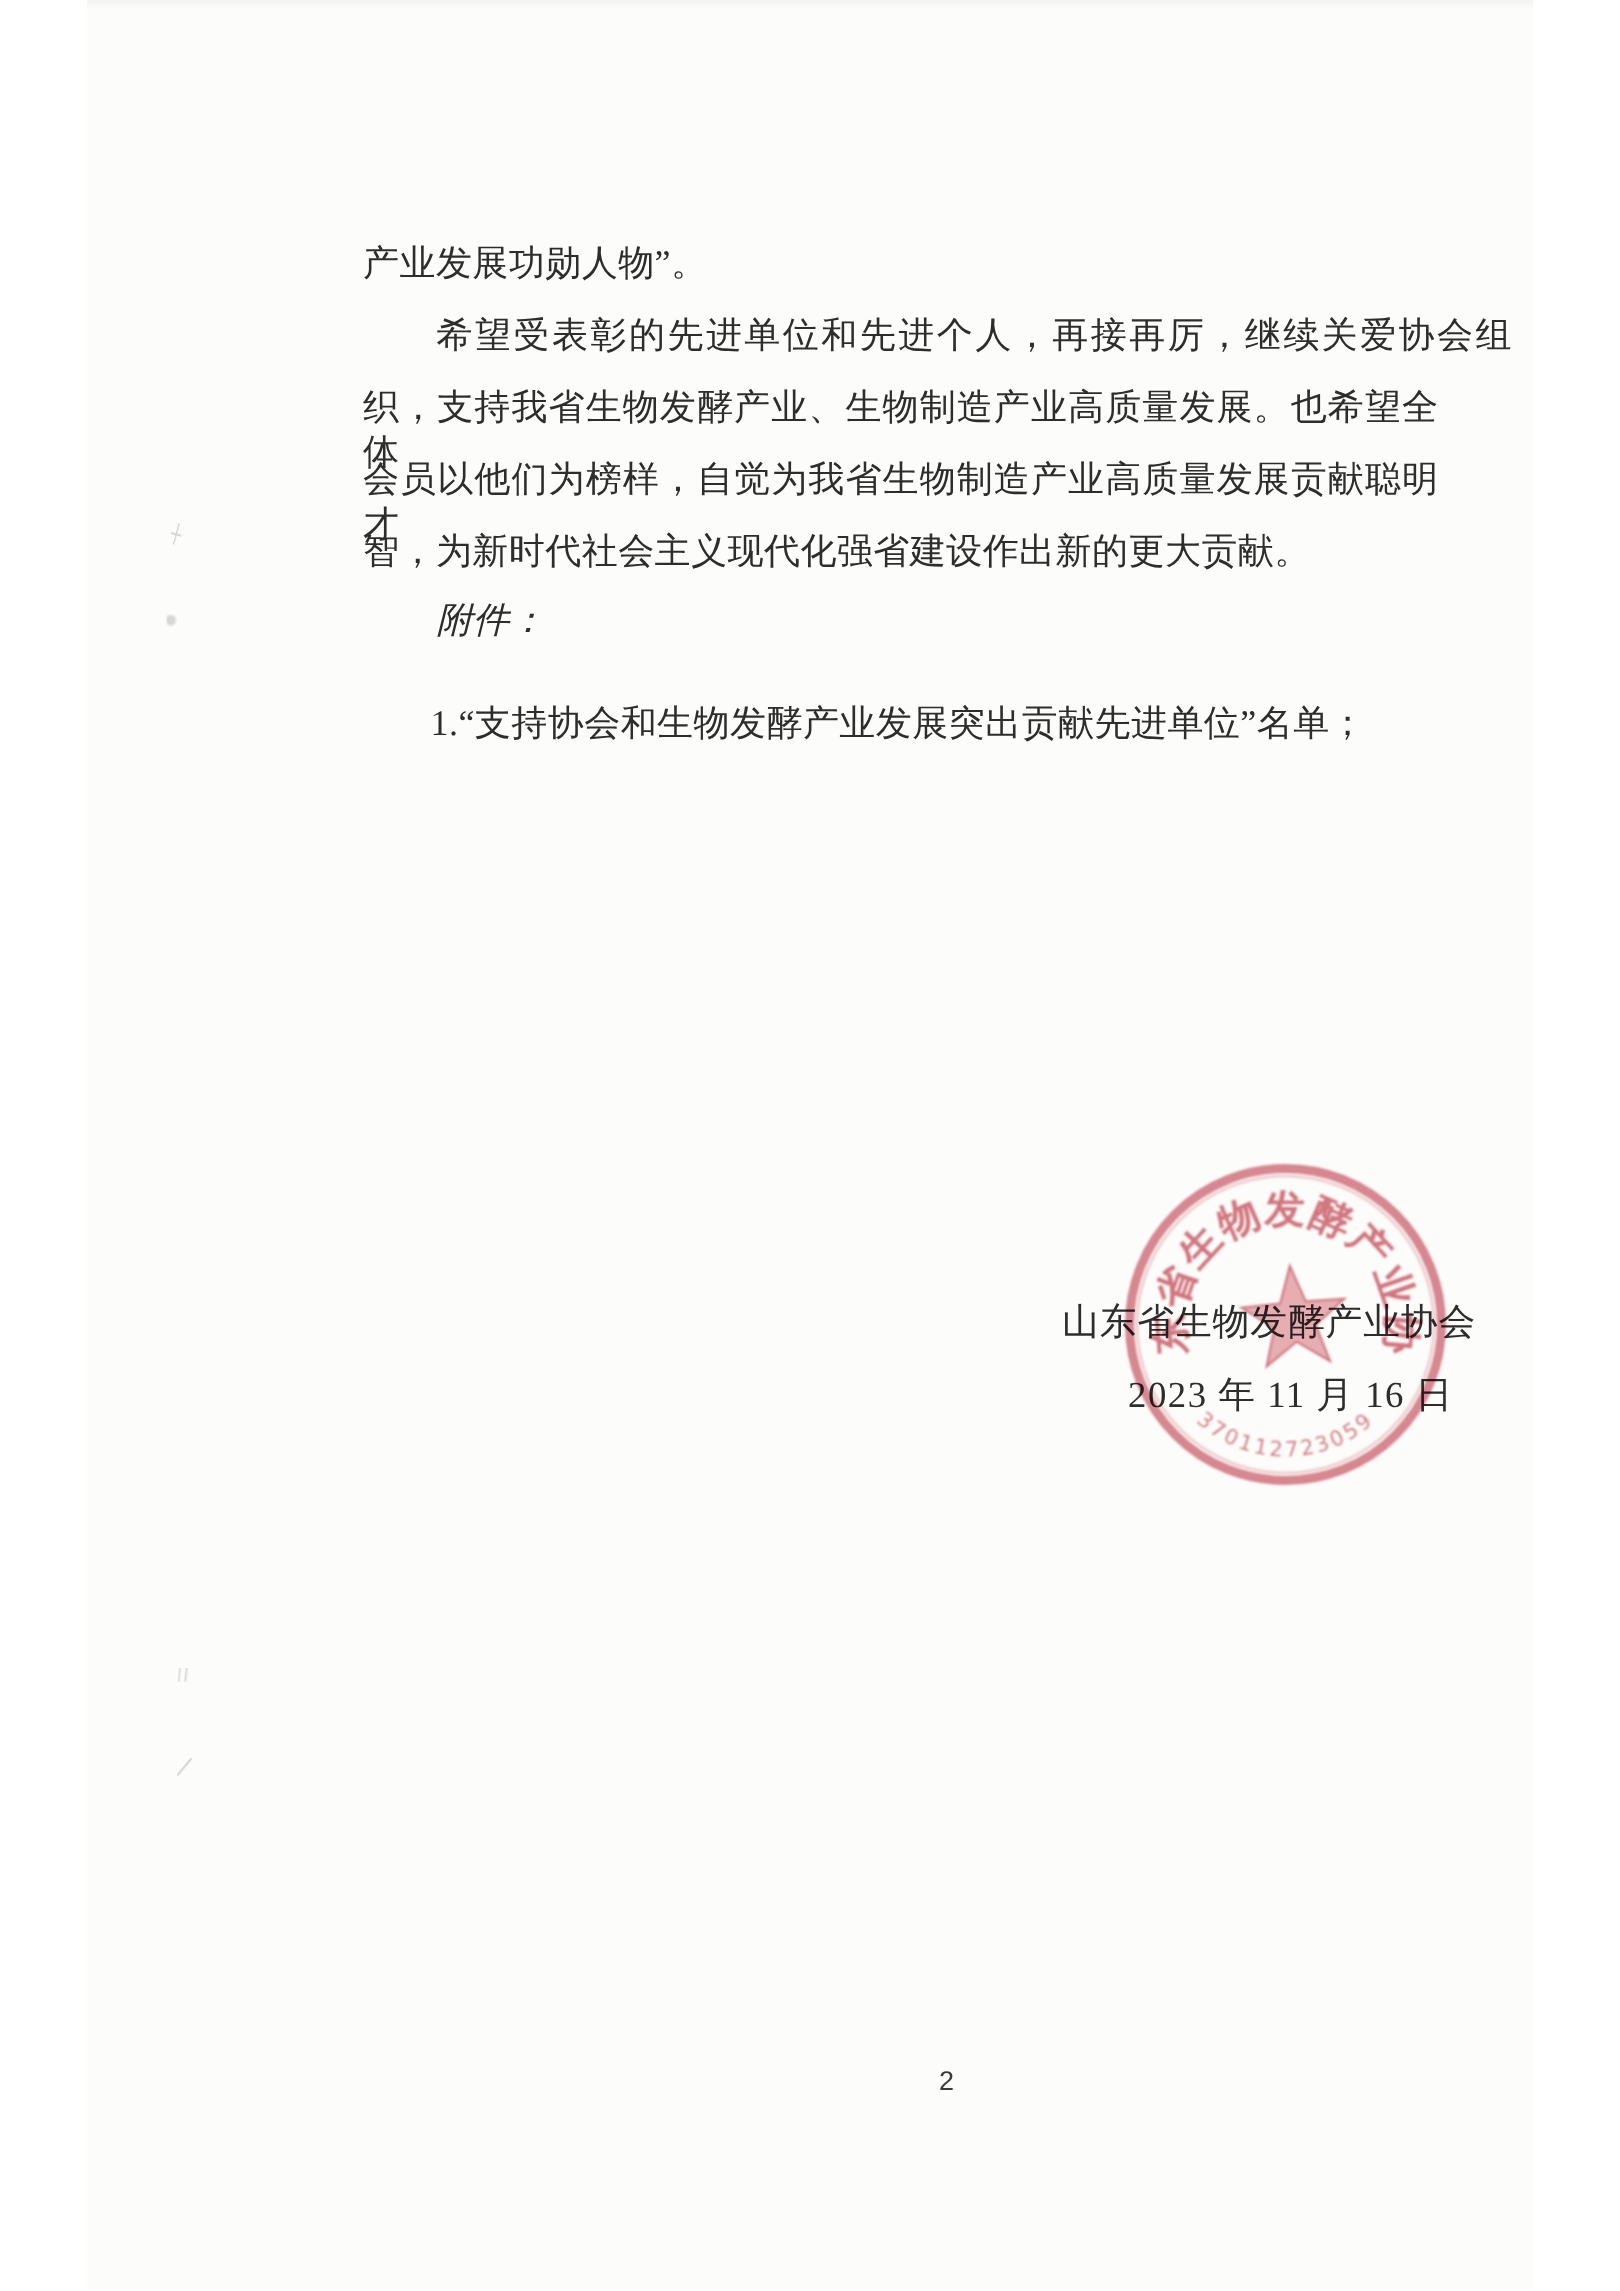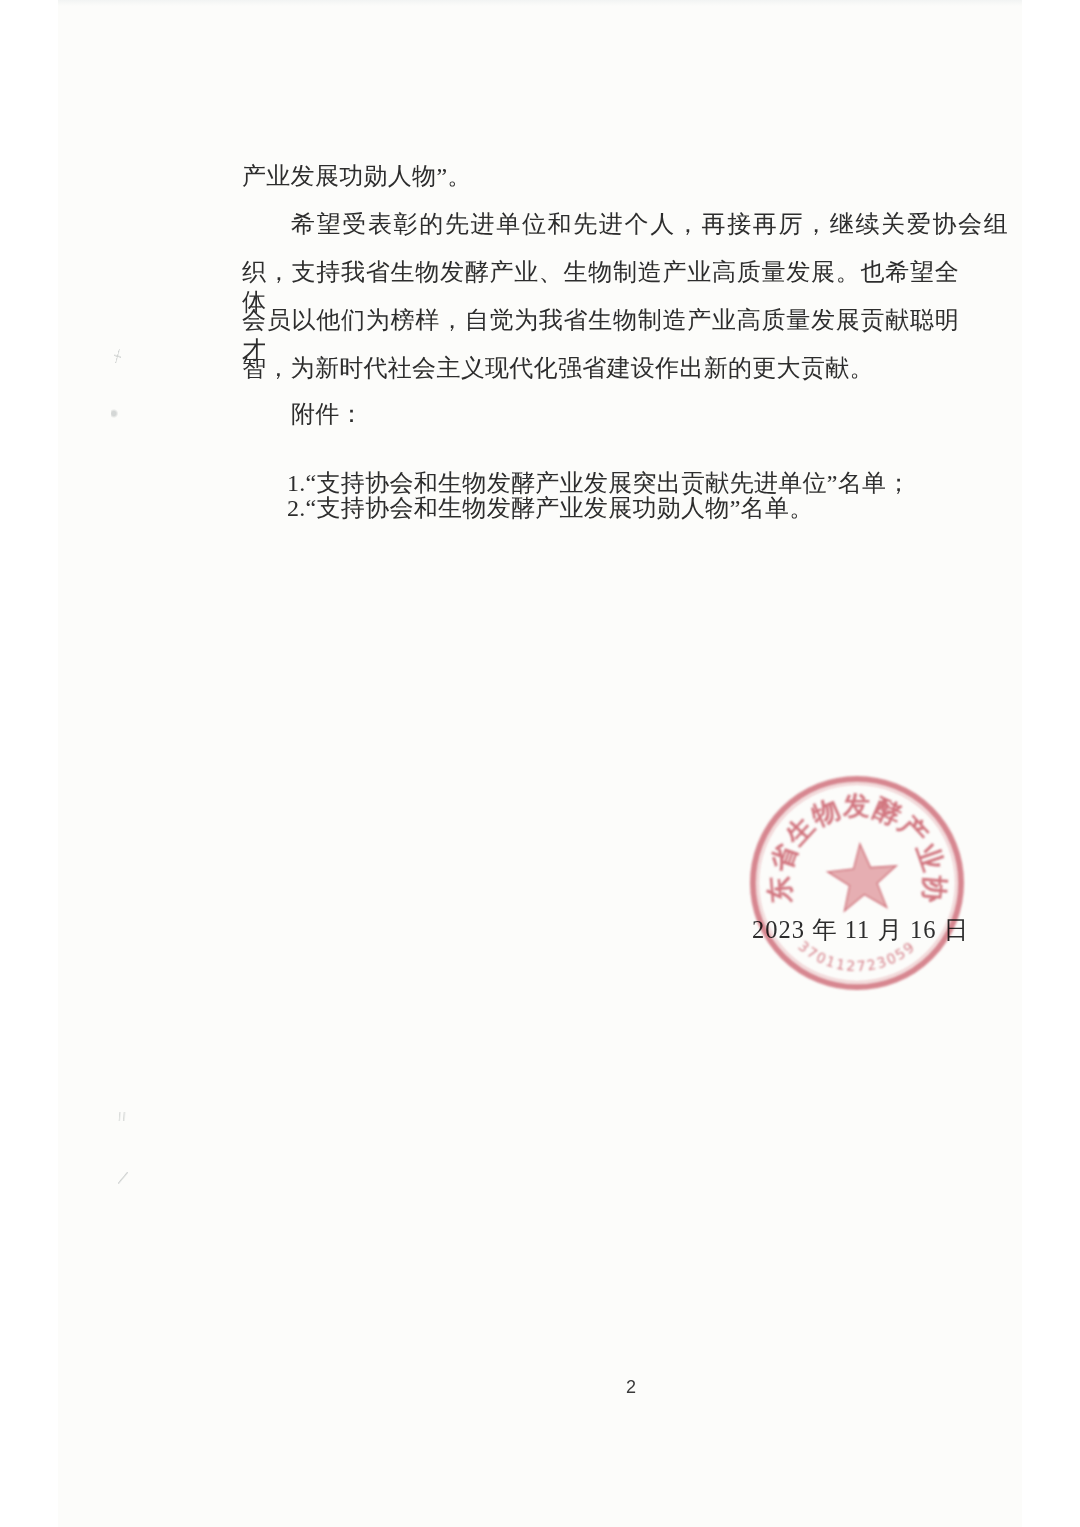--- a/index.html
+++ b/index.html
@@ -27,21 +27,21 @@
     white-space:nowrap;
   }
   .just{
     width:717px;
     white-space:normal;
     text-align:justify;
     text-align-last:justify;
   }
   .indent{padding-left:49px;}
   .attach-item{left:229px;}
-  .attach-label{left:233px;}
+  .attach-label{left:233px;font-style:italic;}
 
   .sig-org{
     position:absolute;left:650px;top:864px;
     font-size:24.5px;letter-spacing:.6px;white-space:nowrap;
     z-index:2;
   }
   .sig-date{
     position:absolute;left:694px;top:913px;
     font-size:24.5px;letter-spacing:1px;white-space:nowrap;
     z-index:2;
@@ -98,22 +98,22 @@
   <div class="line just" style="top:257px;">织，支持我省生物发酵产业、生物制造产业高质量发展。也希望全体</div>
 
   <div class="line" style="top:353px;">智，为新时代社会主义现代化强省建设作出新的更大贡献。</div>
 
   <div class="line just" style="top:305px;">会员以他们为榜样，自觉为我省生物制造产业高质量发展贡献聪明才</div>
 
   <div class="line attach-label" style="top:399px;">附件：</div>
 
   <div class="line attach-item" style="top:468px;">1.“支持协会和生物发酵产业发展突出贡献先进单位”名单；</div>
 
-  <div class="line attach-item" style="top:493px;">2.“支持协会和生物发酵产业发展功勋人物”名单。</div>
 
+  <div class="sig-org">山东省生物发酵产业协会</div>
 
   <div class="sig-date">2023 年 11 月 16 日</div>
 
   <svg class="seal" viewBox="0 0 230 230">
     <defs>
       <path id="arcTop" d="M 51.1 138.3 A 68 68 0 1 1 178.9 138.3" fill="none"></path>
       <path id="arcBottom" d="M 58.4 182.4 A 88 88 0 0 0 171.6 182.4" fill="none"></path>
       <filter id="sblur" x="-10%" y="-10%" width="120%" height="120%">
         <feGaussianBlur stdDeviation="0.8"></feGaussianBlur>
       </filter>

